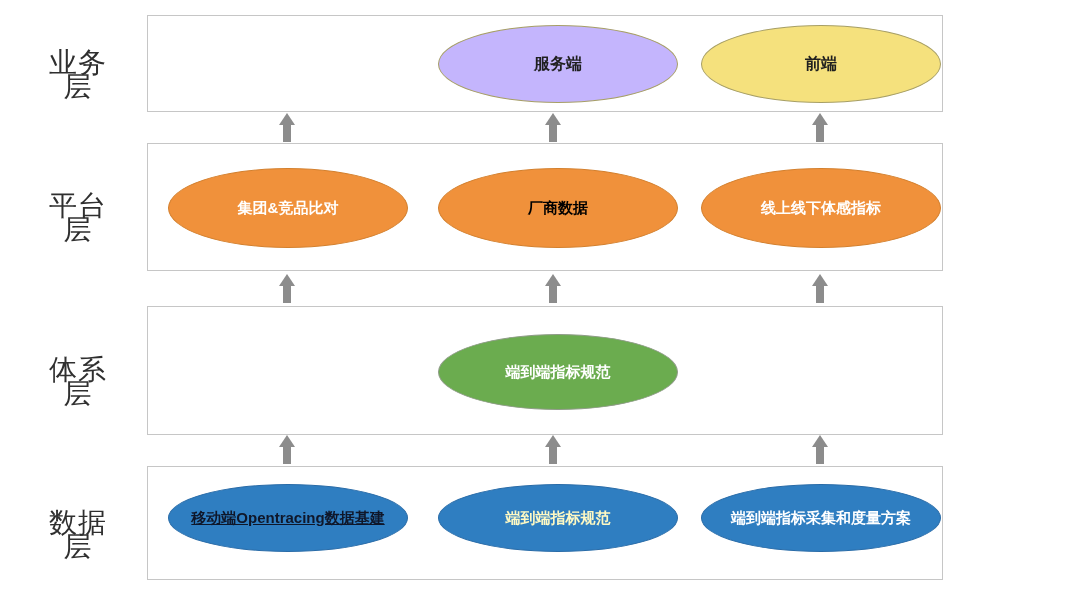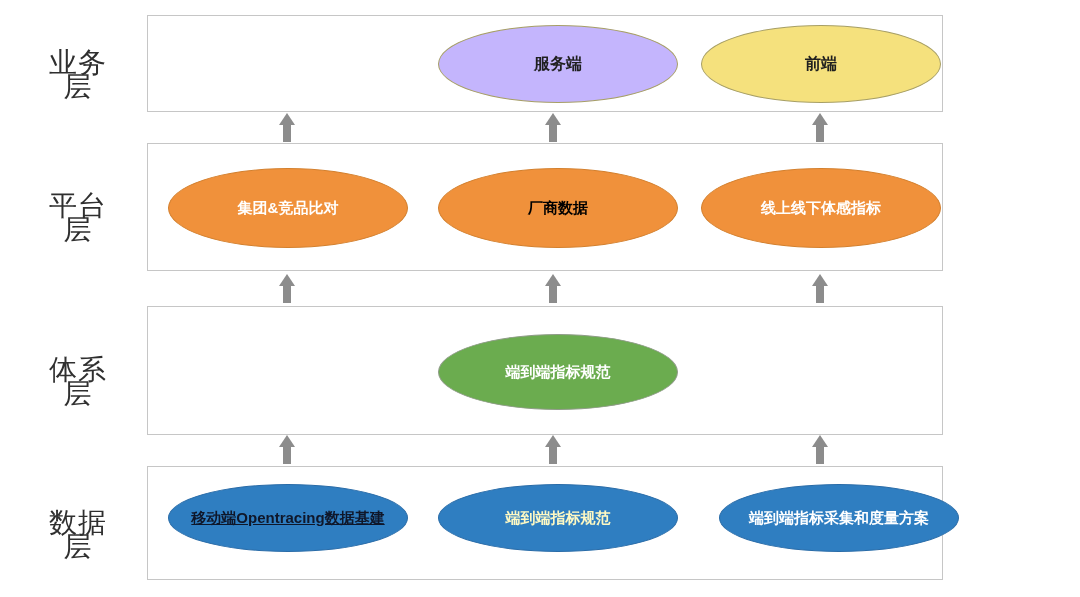--- a/index.html
+++ b/index.html
@@ -106,18 +106,18 @@
   </div>
 
   <div class="layer-label" style="top:511px">数据层</div>
   <div class="layer-box row-data" style="top:466px;height:114px">
     <div class="node" style="left: 20px; top: 17px; width: 240px; height: 68px; background: rgb(47, 126, 193); border-color: rgb(42, 108, 168); color: #0f172a; text-decoration: underline;">
       <span>移动端Opentracing数据基建</span>
     </div>
     <div class="node" style="left: 290px; top: 17px; width: 240px; height: 68px; background: rgb(47, 126, 193); border-color: rgb(42, 108, 168); color: #fef9c3;">
       <span>端到端指标规范</span>
     </div>
-    <div class="node" style="left: 571px; top: 17px; width: 240px; height: 68px; background: rgb(47, 126, 193); border-color: rgb(42, 108, 168); color: rgb(255, 255, 255);">
+    <div class="node" style="left: 553px; top: 17px; width: 240px; height: 68px; background: rgb(47, 126, 193); border-color: rgb(42, 108, 168); color: rgb(255, 255, 255);">
       <span>端到端指标采集和度量方案</span>
     </div>
   </div>
 
 </div>
 
 </body></html>

